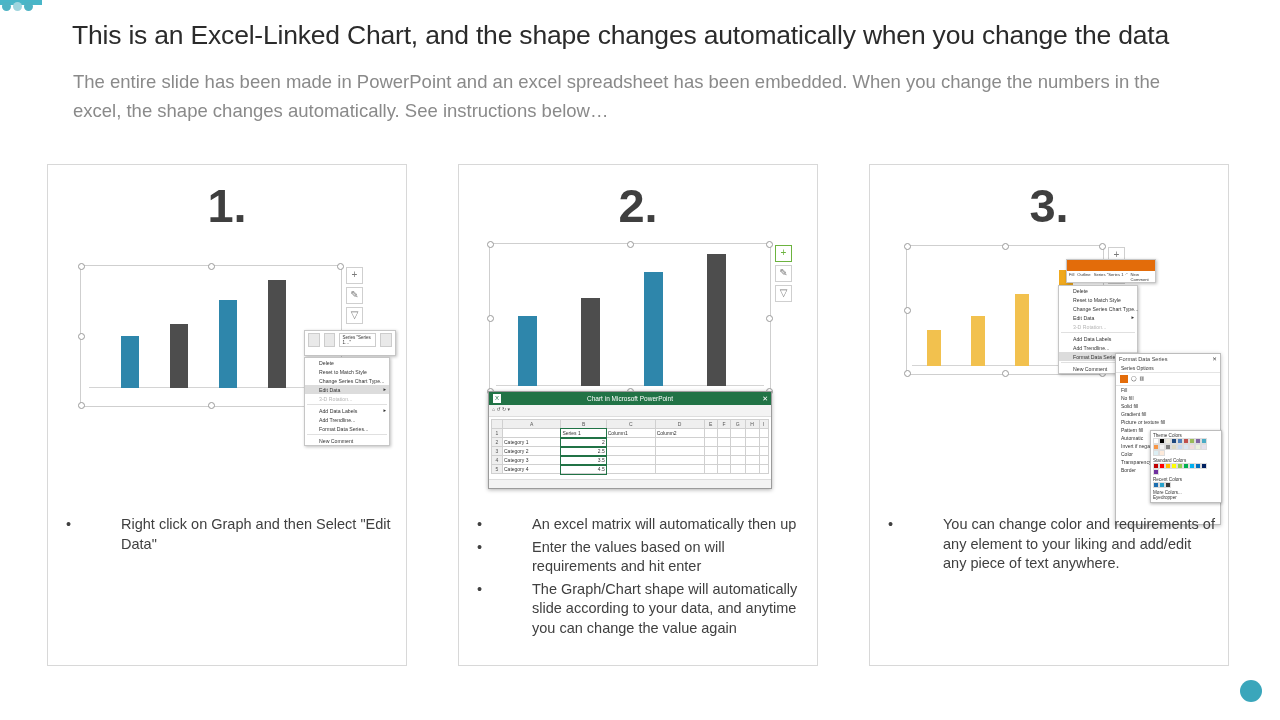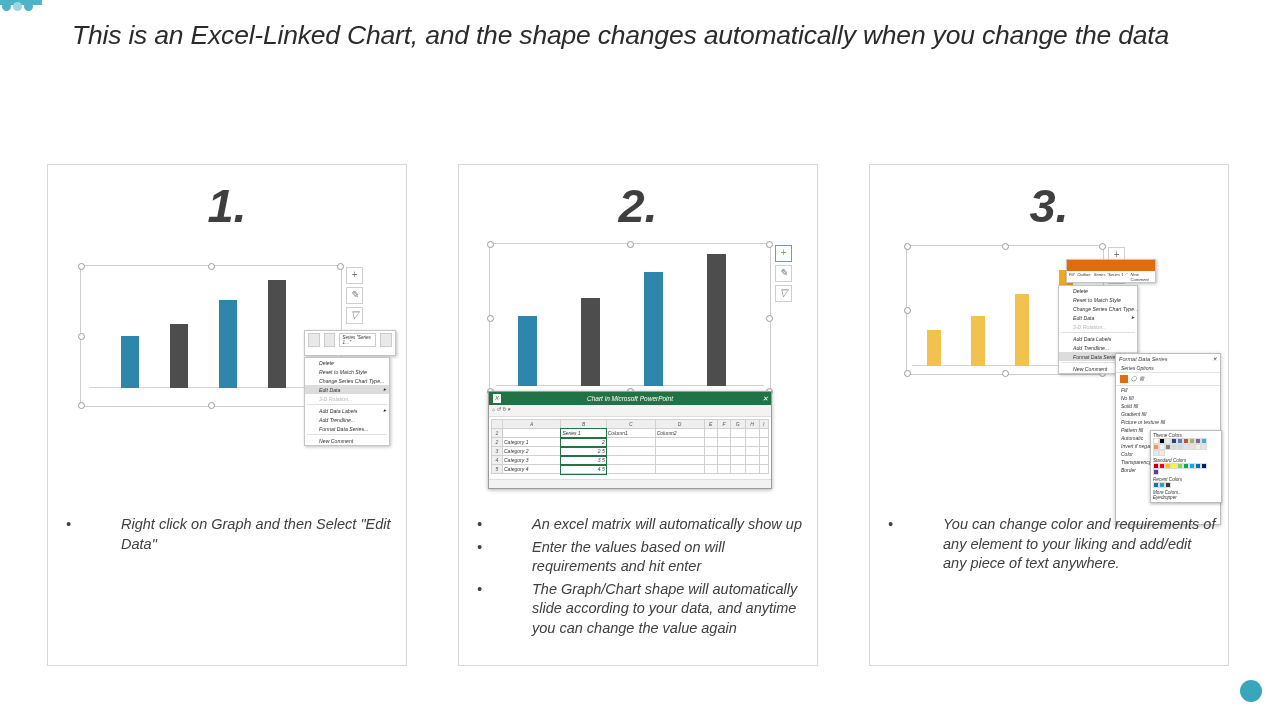--- a/index.html
+++ b/index.html
@@ -10,21 +10,20 @@
     width: 1280px;
     height: 720px;
     background: #ffffff;
     font-family: "Liberation Sans", sans-serif;
     overflow: hidden;
     position: relative;
   }
   .slide {
     position: absolute;
     inset: 0;
-    font-style: italic;
   }
   
   .corner-dots {
     position: absolute;
     left: 0;
     top: 0;
     width: 42px;
     height: 16px;
   }
   .corner-dots .bar {
@@ -245,20 +244,21 @@
 <div class="slide">
 
   <div class="corner-dots">
     <div class="bar"></div>
     <div class="d d1"></div>
     <div class="d d2"></div>
     <div class="d d3"></div>
   </div>
 
   <h1 class="title">This is an Excel-Linked Chart, and the shape changes automatically when you change the data</h1>
+  <div class="subtitle">The entire slide has been made in PowerPoint and an excel spreadsheet has been embedded. When you change the numbers in the excel, the shape changes automatically. See instructions below…</div>
 
   <div class="cards">
 
     <div class="card">
       <div class="card-num">1.</div>
 
       <div class="shot">
 
         <div class="chartbox" style="left:32px; top:30px; width:260px; height:140px;">
 
@@ -430,21 +430,21 @@
             </tbody>
               </table>
           </div>
           <div style="position:absolute;left:0;right:0;bottom:0;height:8px;background:#f3f3f3;border-top:1px solid #ddd;"></div>
         </div>
       </div>
 
       <div class="bullets">
         <div class="bullet">
           <span class="dot">•</span>
-          <span class="txt">An excel matrix will automatically  show up</span>
+          <span class="txt">An excel matrix will automatically  then up</span>
         </div>
         <div class="bullet">
           <span class="dot">•</span>
           <span class="txt">Enter the values based on will requirements and hit enter</span>
         </div>
         <div class="bullet">
           <span class="dot">•</span>
           <span class="txt">The Graph/Chart shape will automatically slide according to your data, and anytime you can change the value again</span>
         </div>
       </div>

